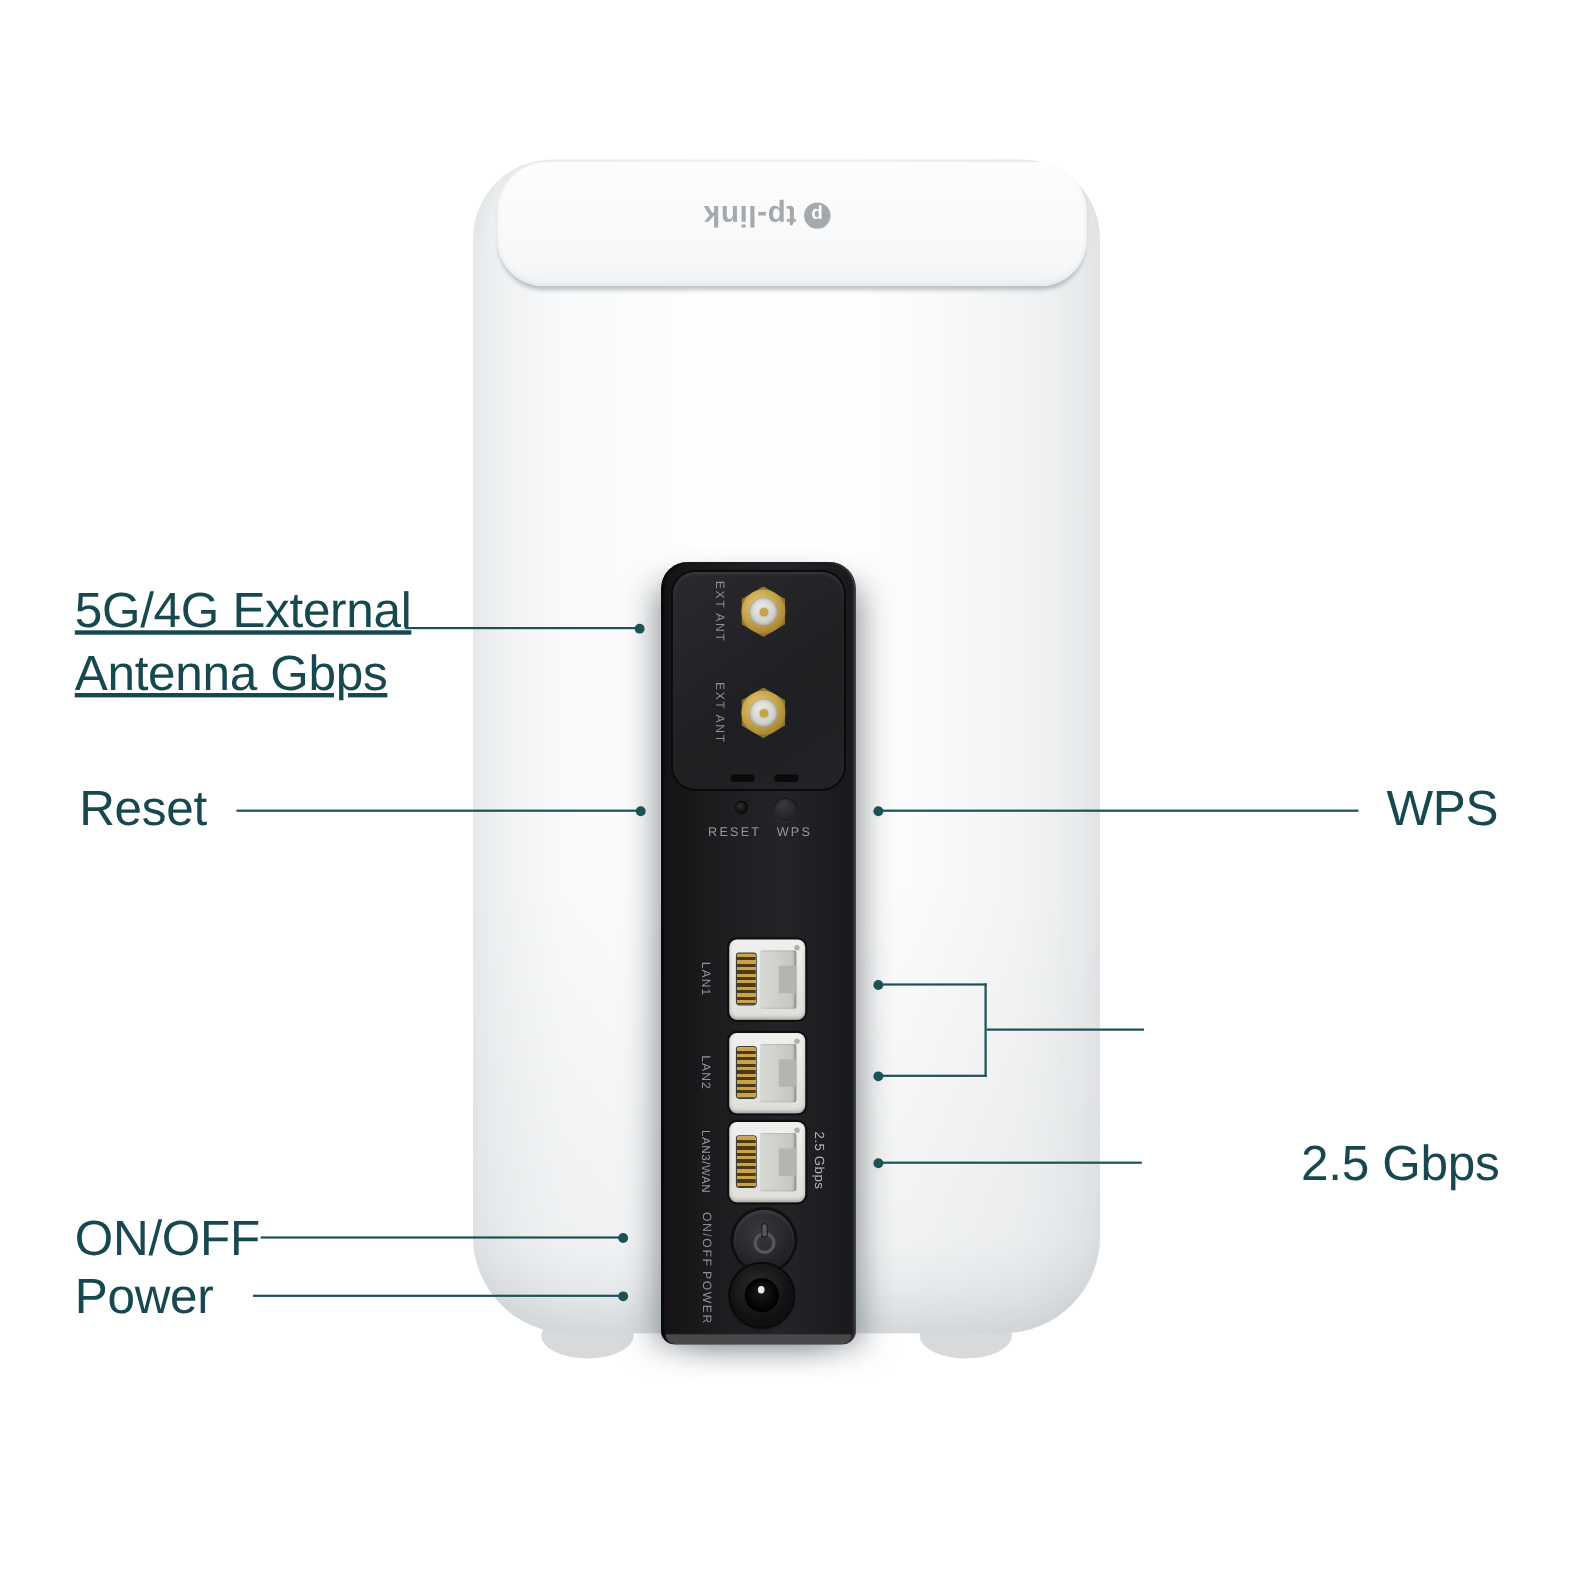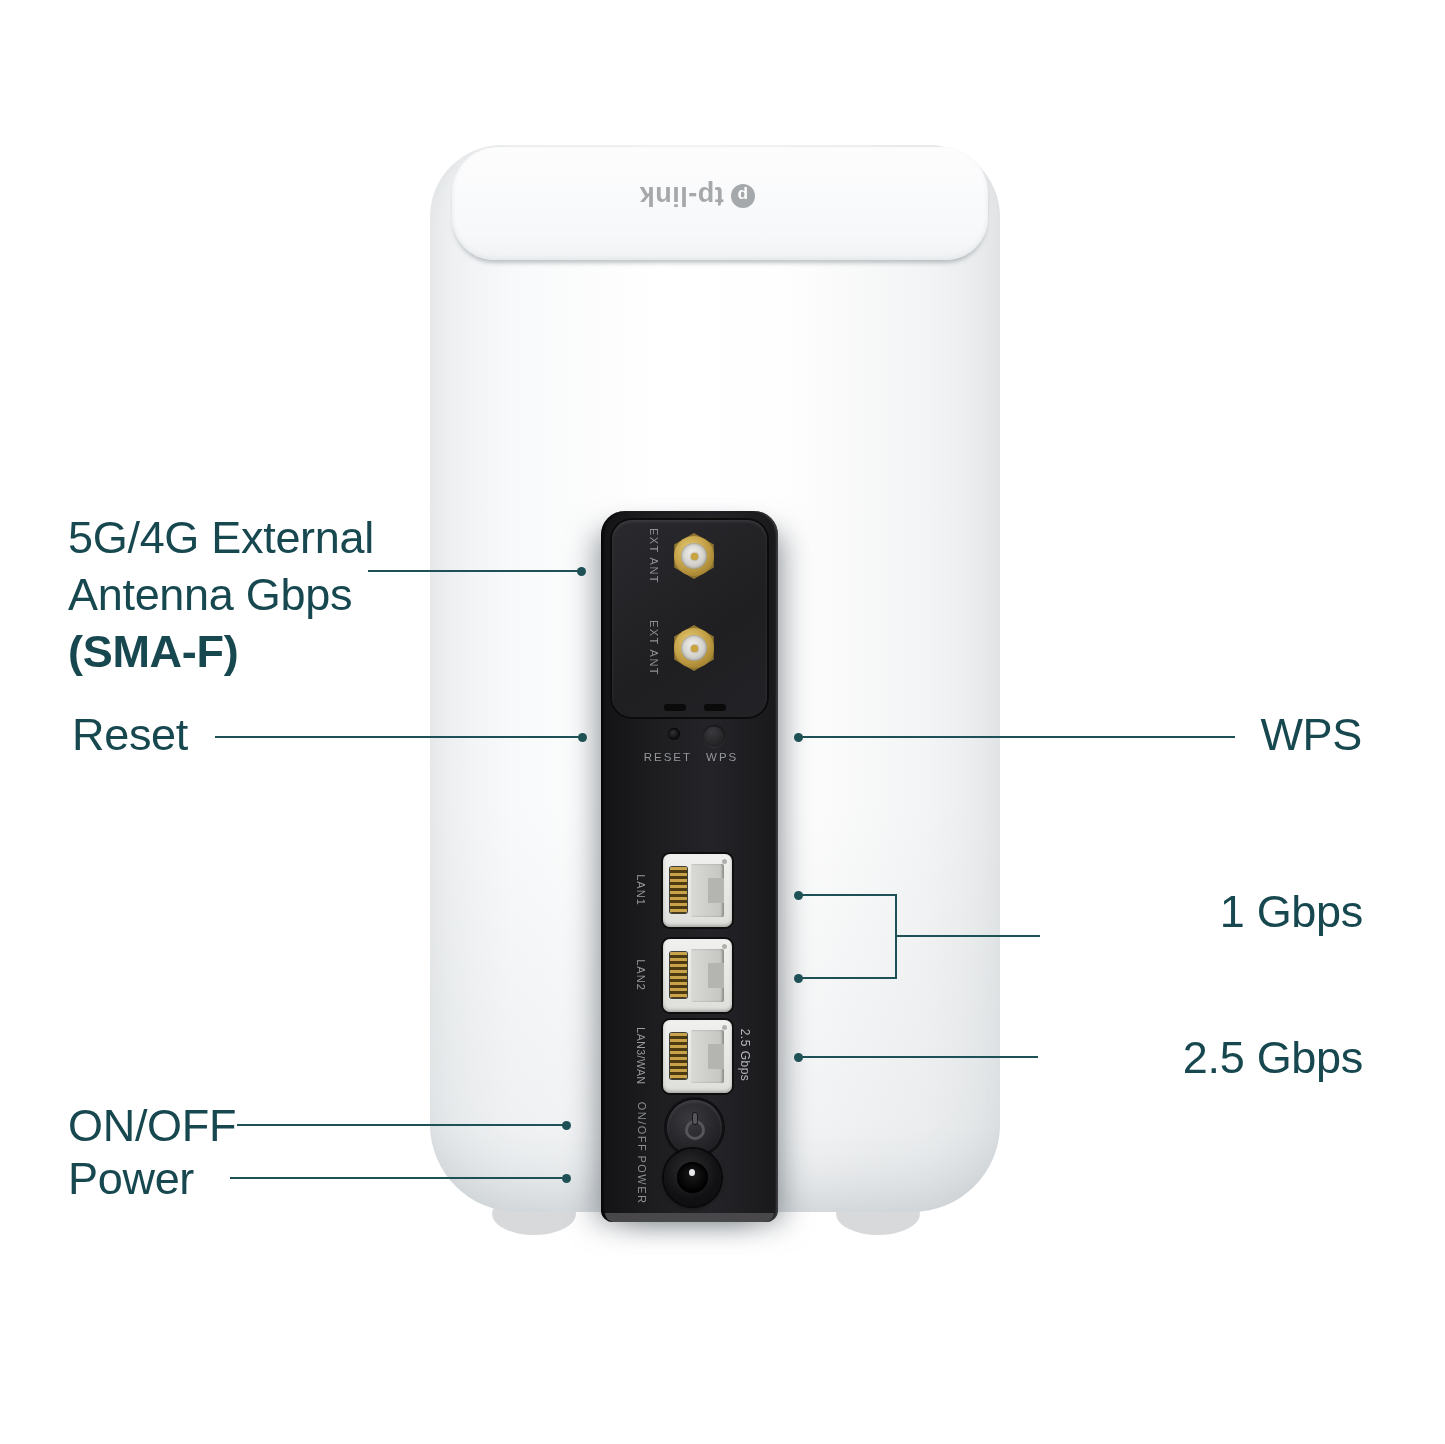--- a/index.html
+++ b/index.html
@@ -5,21 +5,21 @@
   :root{
     --callout-text:#174850;
     --callout-line:#1d5156;
   }
   html,body{margin:0;padding:0;background:#fff;}
   #canvas{position:relative;width:1445px;height:1444px;background:#ffffff;overflow:hidden;
           font-family:"Liberation Sans",sans-serif;}
   
   .co{position:absolute;color:var(--callout-text);font-size:45px;line-height:57px;letter-spacing:-0.3px;z-index:5;}
   .co .bold{font-weight:700;}
-  #co-antenna{left:68px;top:509px;}
+  #co-antenna{left:68px;top:526px;text-decoration:underline;}
   #co-reset{left:72px;top:706px;}
   #co-wps{right:83px;top:706px;text-align:right;}
   #co-lan{right:82px;top:884px;text-align:right;line-height:56px;}
   #co-wan{right:82px;top:1030px;text-align:right;line-height:56px;}
   #co-onoff{left:68px;top:1097px;}
   #co-power{left:68px;top:1150px;}
   
   .cline{position:absolute;height:2px;background:var(--callout-line);z-index:5;}
   .cline.vert{width:2px;}
   .cdot{position:absolute;width:9px;height:9px;border-radius:50%;background:var(--callout-line);top:-3.5px;}
@@ -115,29 +115,27 @@
   #panel-base{left:4px;bottom:0;width:169px;height:9px;background:#48484b;border-radius:0 0 10px 10px;}
 </style>
 </head>
 <body>
 
 <div id="canvas">
 
   <div class="co" id="co-antenna">
     <div>5G/4G External</div>
     <div>Antenna Gbps</div>
-    <div class="bold">(SMA-F)</div>
   </div>
   <div class="co" id="co-reset">Reset</div>
   <div class="co" id="co-onoff">ON/OFF</div>
   <div class="co" id="co-power">Power</div>
 
   <div class="co" id="co-wps">WPS</div>
   <div class="co" id="co-lan">
-    <div>1 Gbps</div>
   </div>
   <div class="co" id="co-wan">
     <div>2.5 Gbps</div>
   </div>
 
   <div class="cline" id="ln-antenna">
       <span class="cdot right"></span>
     </div>
   <div class="cline" id="ln-reset">
       <span class="cdot right"></span>

